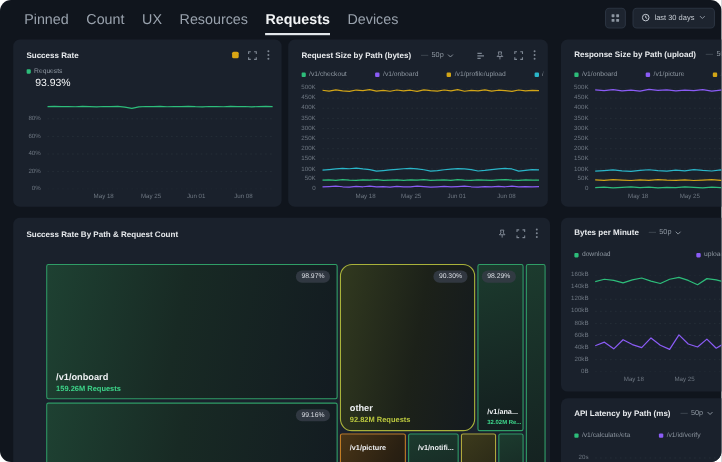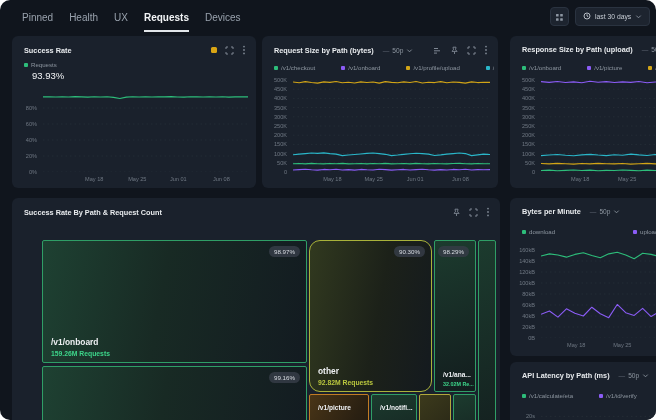--- a/index.html
+++ b/index.html
@@ -1,21 +1,21 @@
 <!DOCTYPE html>
 <html><head>
 <meta charset="utf-8">
 <style>
   html,body{margin:0;padding:0;background:#fff;font-family:"Liberation Sans",sans-serif;}
   .page{position:relative;width:656px;height:420px;background:#10151d;border-radius:10px;overflow:hidden;}
 
   
   .topbar{position:absolute;left:0;top:0;right:0;height:32px;}
   .tabs{position:absolute;left:22px;top:0;height:32px;display:flex;gap:16px;align-items:stretch;}
-  .tab{font-size:10px;color:#99a2ad;display:flex;align-items:center;border-bottom:2px solid transparent;padding-top:4px;cursor:pointer;}
+  .tab{font-size:13px;color:#99a2ad;display:flex;align-items:center;border-bottom:2px solid transparent;padding-top:4px;cursor:pointer;}
   .tab.active{color:#f2f4f6;border-bottom-color:#e2e6ea;font-weight:bold;}
   .top-controls{position:absolute;left:550px;top:7px;display:flex;gap:6px;white-space:nowrap;}
   .icon-btn{width:17px;height:17px;background:#1d242f;border:1px solid #2a3340;border-radius:4px;display:flex;align-items:center;justify-content:center;color:#8d96a2;flex:0 0 auto;}
   .pill{height:17px;background:#1d242f;border:1px solid #2a3340;border-radius:4px;display:flex;align-items:center;gap:4px;padding:0 7px;font-size:6.8px;color:#c6ccd4;flex:0 0 auto;}
   .pill svg{flex:0 0 auto;}
 
   
   .panel{position:absolute;background:#1a212c;border-radius:6px;overflow:hidden;}
   #p1{left:12px;top:36px;width:244px;height:152px;}
   #p2{left:262px;top:36px;width:236px;height:152px;}
@@ -65,22 +65,23 @@
   .tm-label.toplab{bottom:auto;top:9px;font-size:6.6px;}
 </style>
 </head>
 <body>
 
 <div class="page">
 
   <div class="topbar">
     <div class="tabs">
         <div class="tab">Pinned</div>
-        <div class="tab">Health</div>
+        <div class="tab">Count</div>
         <div class="tab">UX</div>
+        <div class="tab">Resources</div>
         <div class="tab active">Requests</div>
         <div class="tab">Devices</div>
       </div>
     <div class="top-controls">
       <div class="icon-btn">
         <span class="ic">
           <svg width="9" height="9" viewBox="0 0 9 9">
               <g fill="#8d96a2">
                 <rect x="1" y="1" width="2.6" height="2.6" rx="0.5"></rect>
                 <rect x="5.2" y="1" width="2.6" height="2.6" rx="0.5"></rect>

